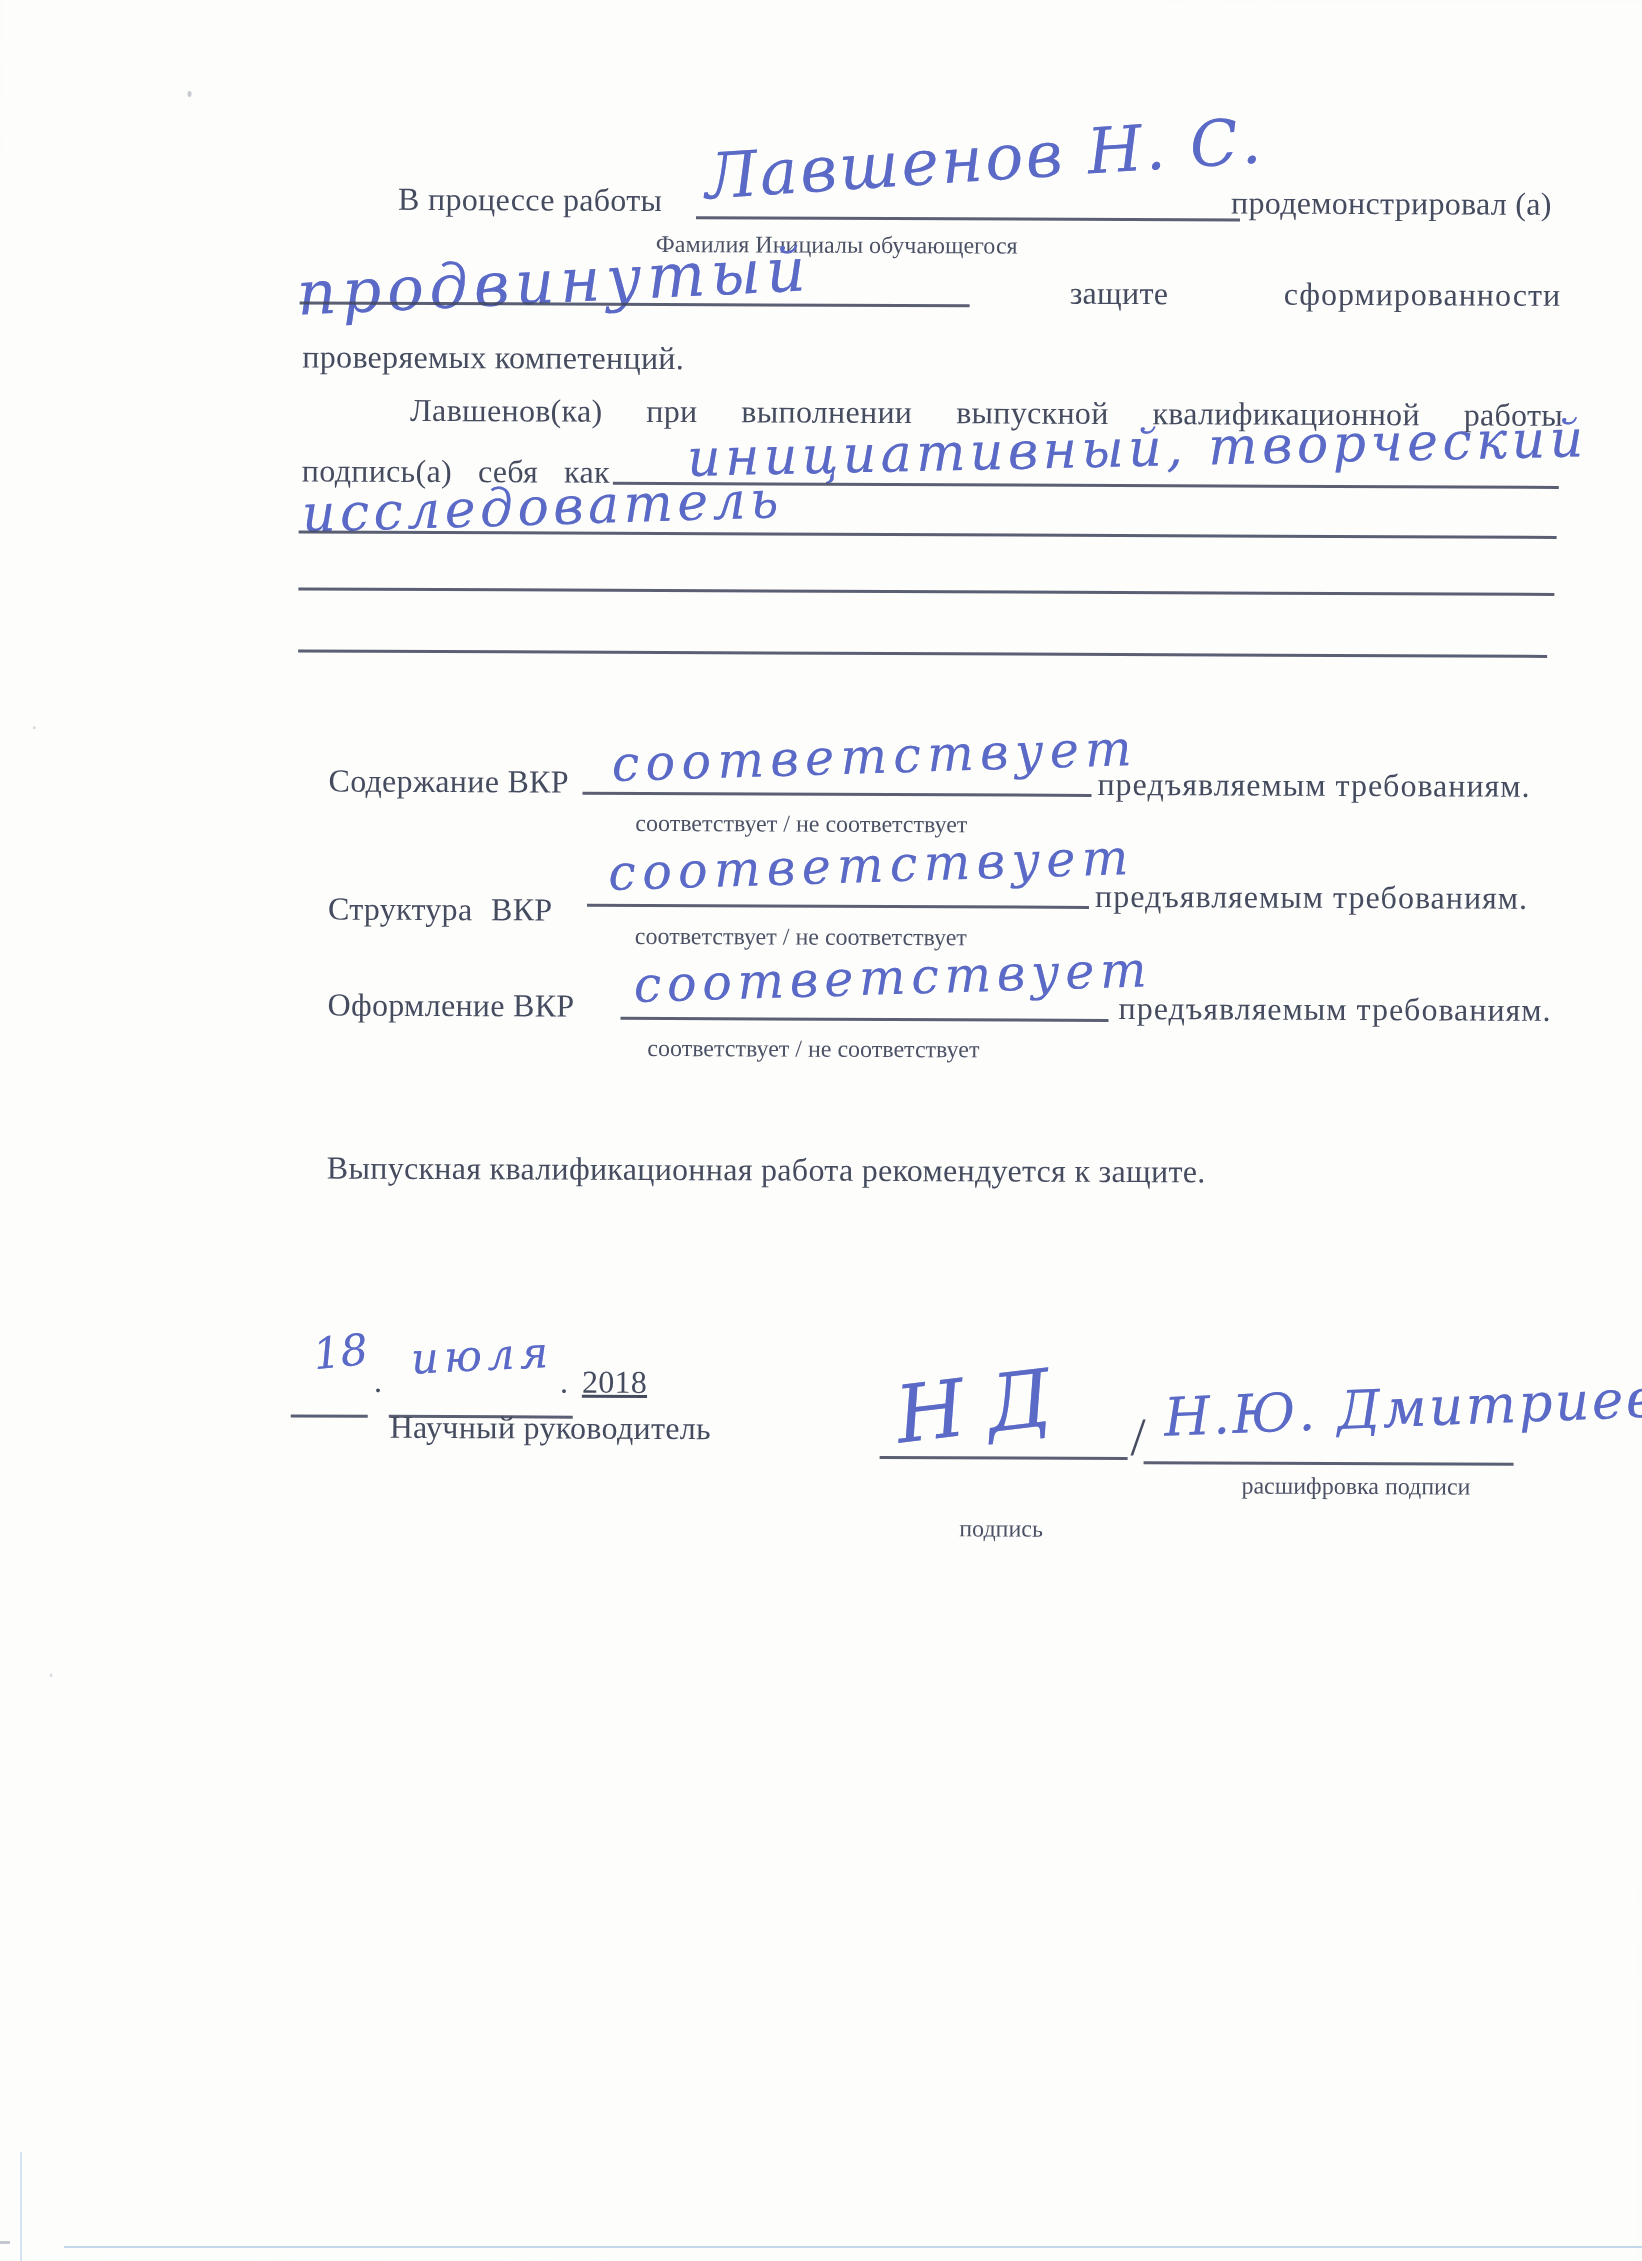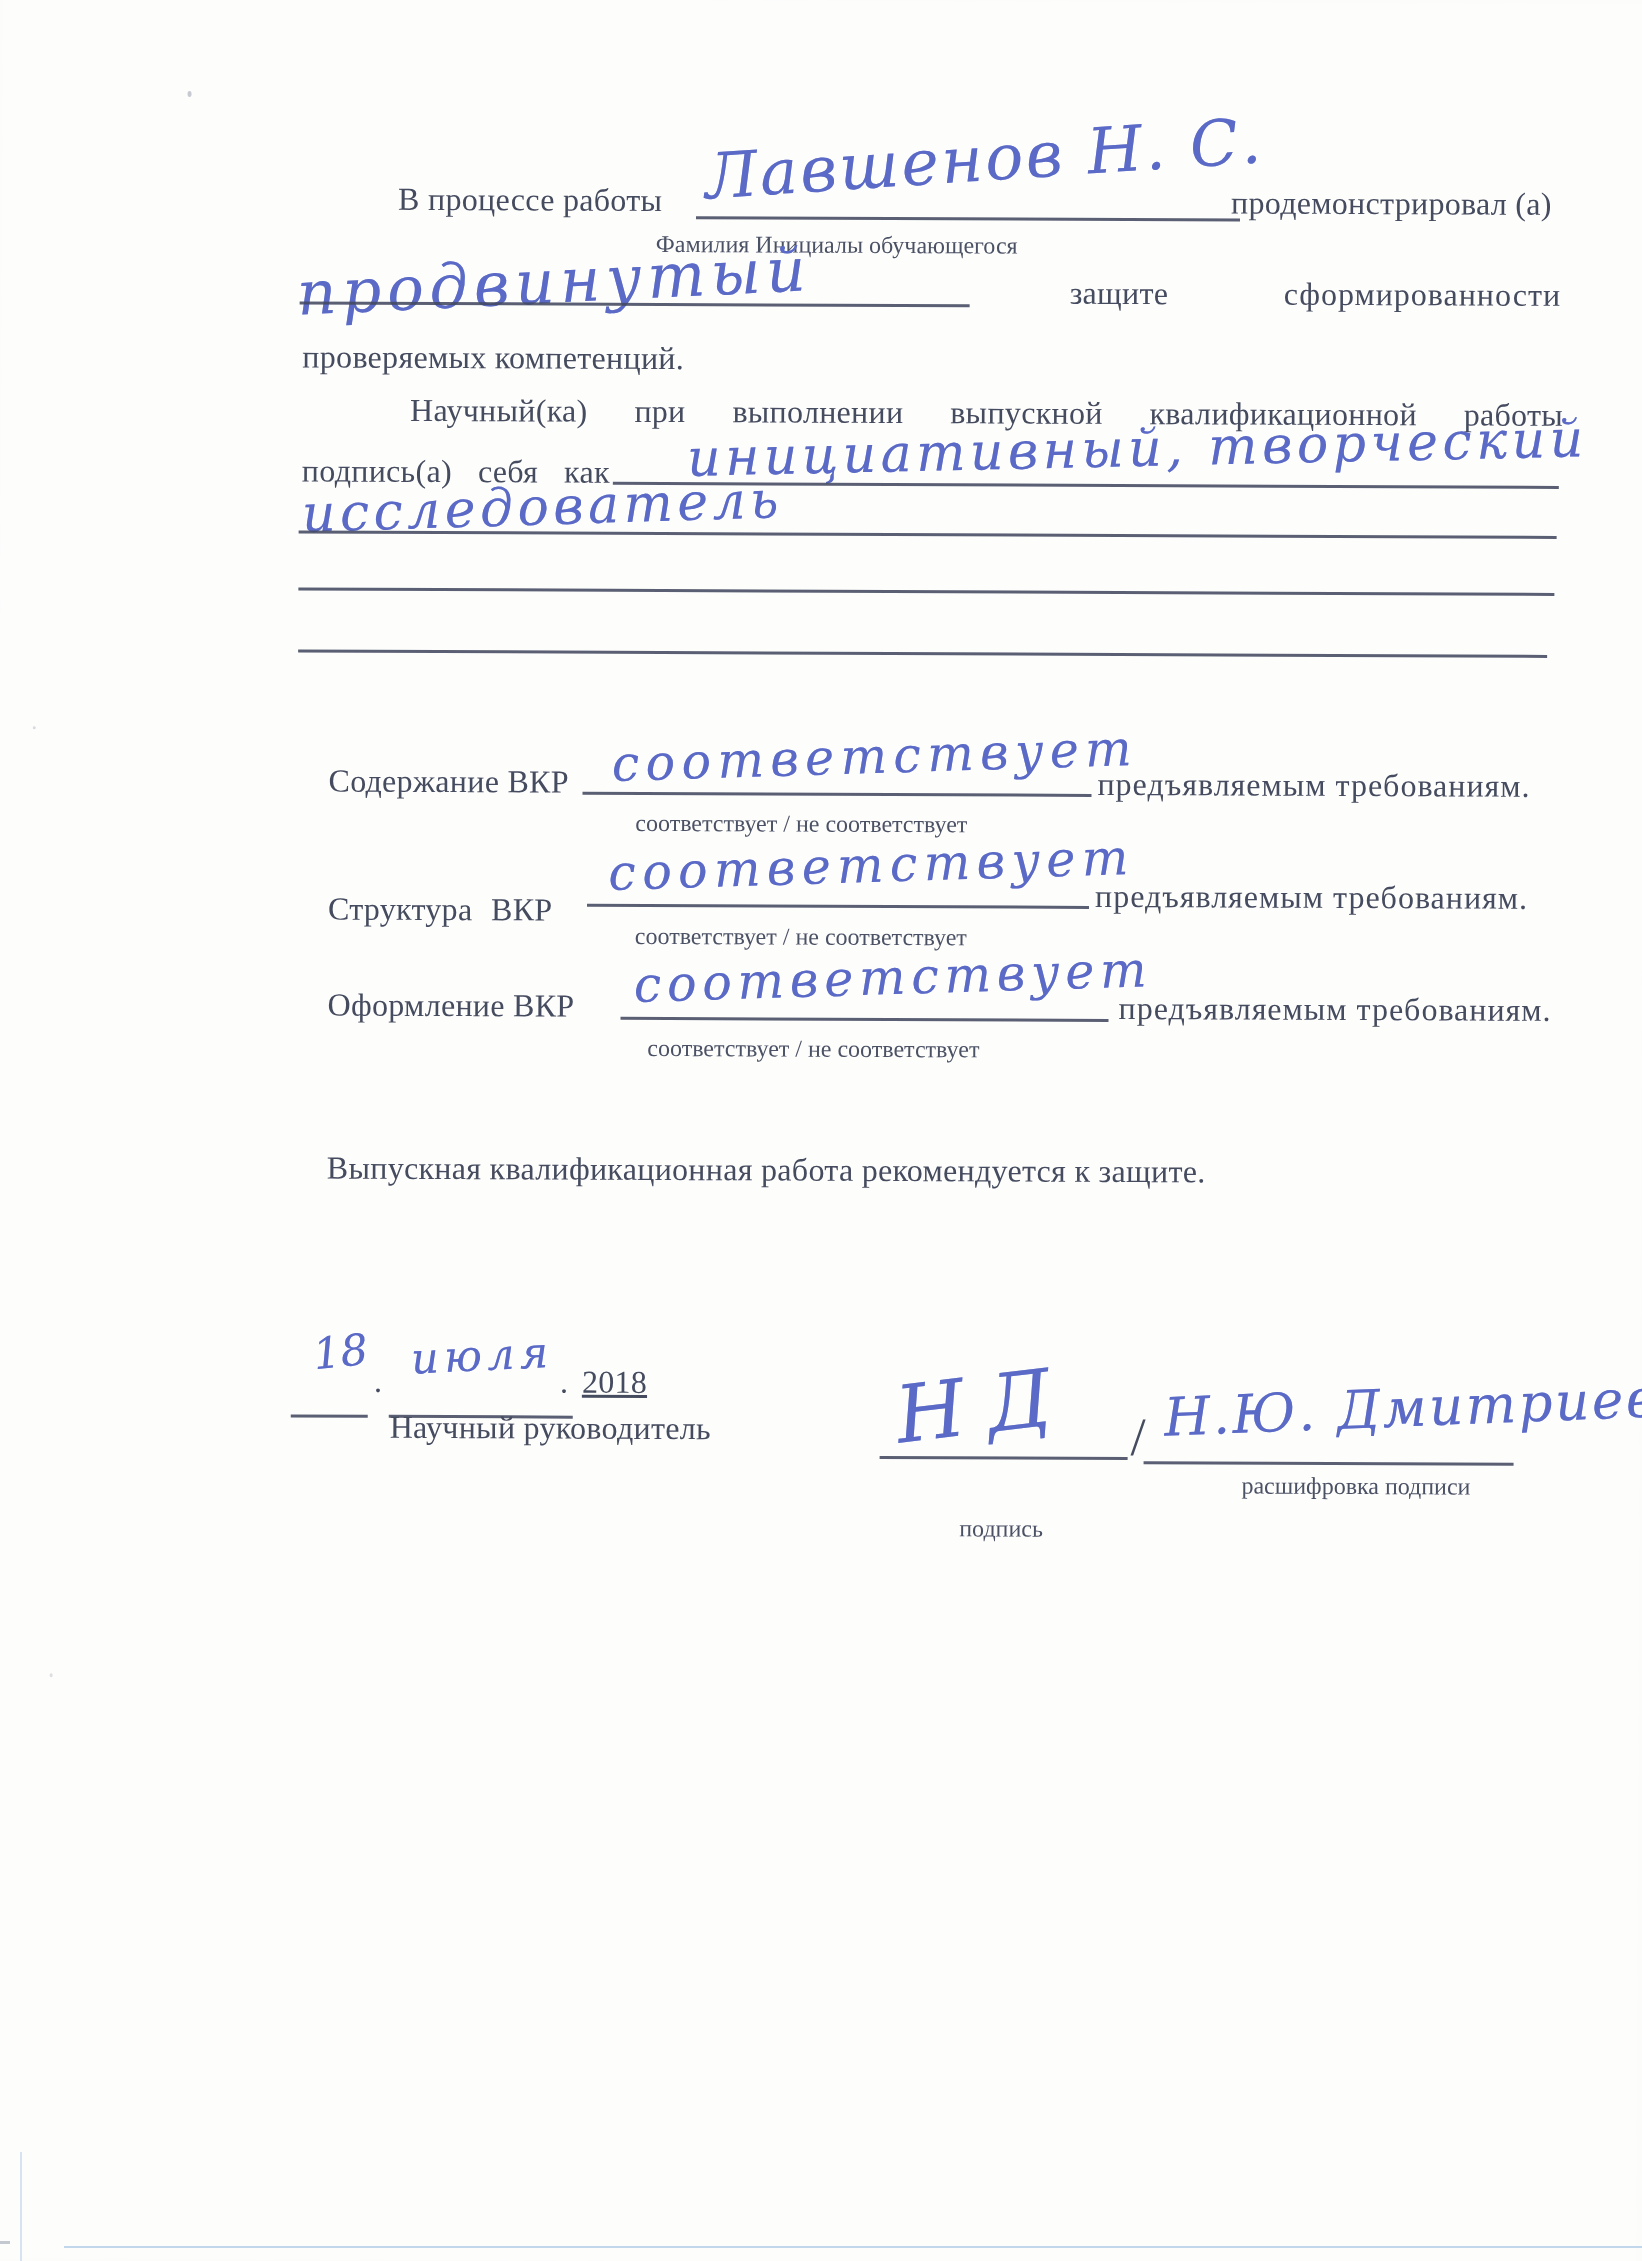--- a/index.html
+++ b/index.html
@@ -66,21 +66,21 @@
 
   <div class="ul" style="left:298px; top:303px; width:670px;"></div>
 
   <span class="abs t" style="left:1068px; top:273px;">защите</span>
 
   <span class="abs t" style="left:1282px; top:273px; letter-spacing:1px;">сформированности</span>
 
   <span class="abs t" style="left:301px; top:340px;">проверяемых компетенций.</span>
 
   <div class="abs t flexline" style="left:409px; top:393px; width:1153px;">
-    <span>Научный(ка)</span>
+    <span>Лавшенов(ка)</span>
     <span>при</span>
     <span>выполнении</span>
     <span>выпускной</span>
     <span>квалификационной</span>
     <span>работы</span>
   </div>
 
   <div class="abs t" style="left:301px; top:454px; display:flex; gap:26px;">
     <span>подпись(а)</span>
     <span>себя</span>

